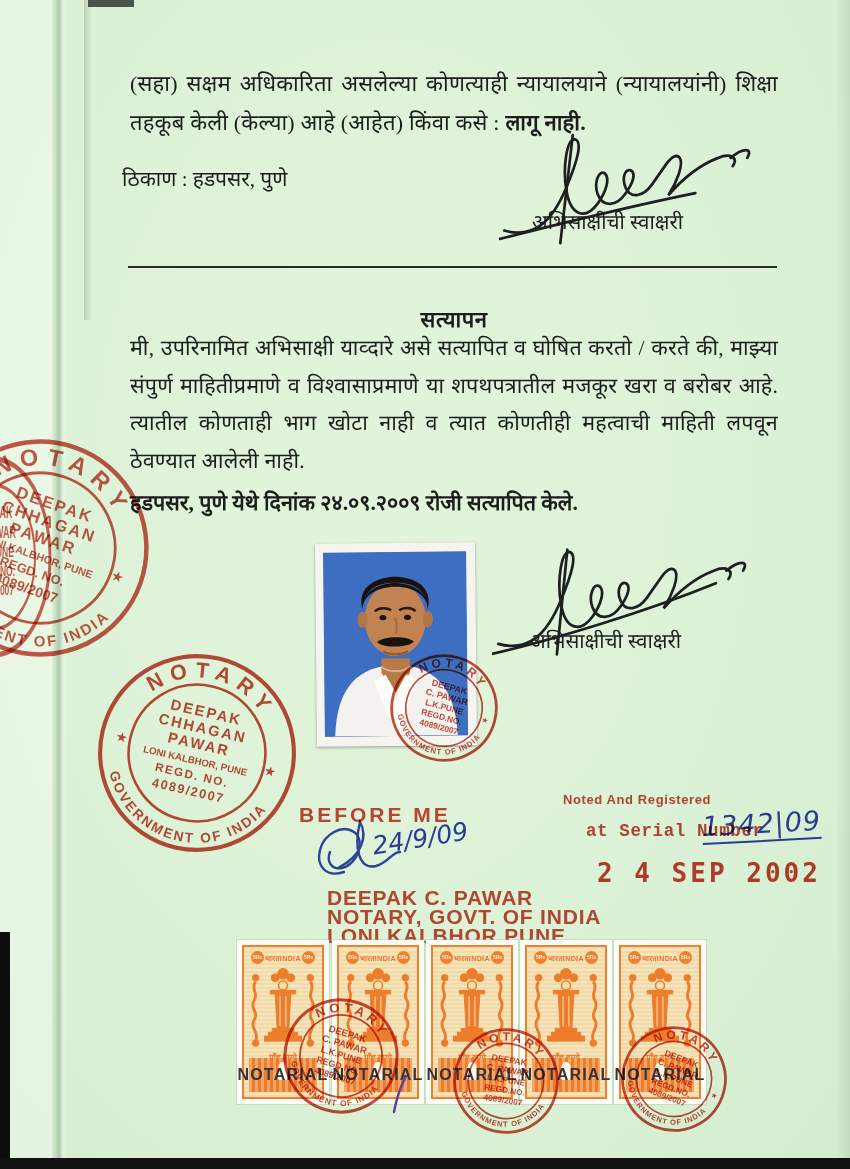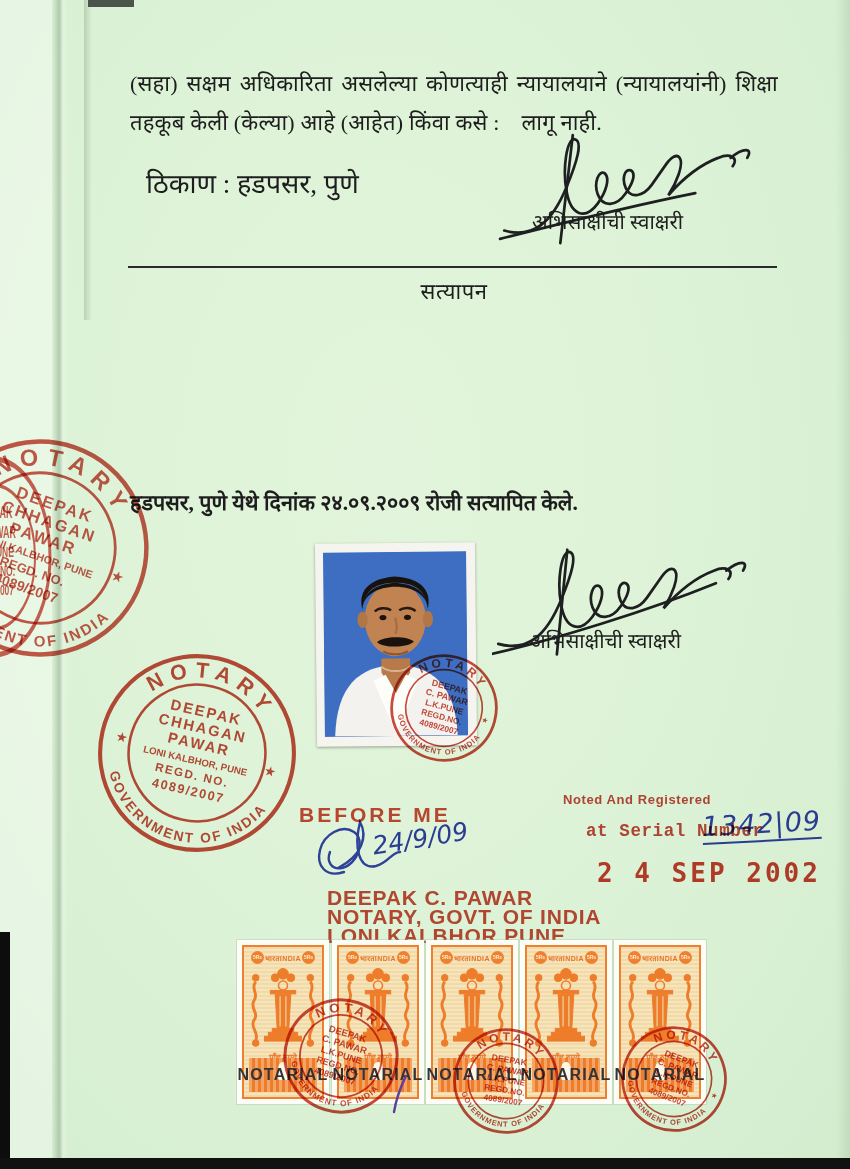--- a/index.html
+++ b/index.html
@@ -15,23 +15,23 @@
   .fold2{left:84px;top:0;width:8px;height:320px;background:linear-gradient(90deg,rgba(90,110,90,.25),rgba(90,110,90,0));}
   .black-left{left:0;top:932px;width:10px;height:237px;background:#0c0d0c;}
   .black-bottom{left:0;top:1158px;width:850px;height:11px;background:#101110;}
   .dark-notch{left:88px;top:0;width:46px;height:7px;background:#49544a;}
   .right-shade{right:0;top:0;width:14px;height:1169px;background:linear-gradient(270deg,rgba(120,150,120,.20),rgba(0,0,0,0));}
 
   
   .para{left:130px;width:648px;font-size:22px;line-height:39px;text-align:justify;letter-spacing:.2px;}
   .p-top{top:64px;}
   .p-ver{top:330px;line-height:37.5px;font-size:21.5px;}
-  .lbl-line{left:146px;font-size:27px;}
-  .heading{left:130px;width:648px;top:275px;text-align:center;font-size:22px;font-weight:400;letter-spacing:.5px;}
-  .bold{font-weight:400;margin-left:16px;}
+  .lbl-line{left:122px;font-size:21px;}
+  .heading{left:130px;width:648px;top:303px;text-align:center;font-size:22px;font-weight:700;letter-spacing:.5px;}
+  .bold{font-weight:700;}
   .divider{left:128px;top:266px;width:649px;height:2px;background:#2a2a2a;}
   .verified{left:130px;top:487px;font-size:21.5px;font-weight:700;}
   .sig-label{font-size:20.5px;}
 
   
   .red-stamp-text{color:#cf4130;font-family:"Liberation Sans","DejaVu Sans",sans-serif;font-weight:700;mix-blend-mode:multiply;}
   .before-me{left:299px;top:803px;font-size:21px;letter-spacing:3px;color:#d14a36;}
   .notary-block{left:291px;top:888px;font-size:21px;line-height:19px;letter-spacing:.8px;color:#cc4a38;margin-left:36px;}
   .noted1{left:563px;top:792px;font-size:13px;letter-spacing:.6px;color:#c9473a;}
   .noted2{left:586px;top:821px;font-size:17.5px;letter-spacing:.6px;color:#c9473a;font-family:Liberation Mono, monospace;}
@@ -90,20 +90,21 @@
     <path class="sig-ink" d="M6,96 C34,104 52,88 66,54 C76,30 82,10 74,8 C66,8 62,36 66,58 C70,82 84,86 96,70 C104,59 108,46 103,41 C97,37 92,50 96,61 C101,74 114,73 123,60 C130,50 133,41 128,38 C122,36 119,46 123,55 C128,66 140,63 148,52 L162,32 C167,25 172,22 175,26 C179,32 172,50 164,62 C178,46 196,32 212,26 C224,21 232,26 226,34"></path>
     <path class="sig-ink" d="M72,4 L60,108"></path>
     <path class="sig-ink" d="M224,26 C236,16 246,16 240,26"></path>
     <path class="sig-ink" d="M2,104 C50,92 120,74 190,60"></path>
   </svg>
   <div class="abs sig-label dev" style="left:532px;top:207px;">अभिसाक्षीची स्वाक्षरी</div>
 
   <div class="abs divider"></div>
 
   <div class="abs heading dev">सत्यापन</div>
+  <div class="abs para p-ver dev">मी, उपरिनामित अभिसाक्षी याव्दारे असे सत्यापित व घोषित करतो / करते की, माझ्या संपुर्ण माहितीप्रमाणे व विश्वासाप्रमाणे या शपथपत्रातील मजकूर खरा व बरोबर आहे. त्यातील  कोणताही भाग खोटा नाही व त्यात कोणतीही महत्वाची माहिती लपवून  ठेवण्यात आलेली नाही.</div>
   <div class="abs verified dev">हडपसर, पुणे येथे दिनांक २४.०९.२००९ रोजी सत्यापित केले.</div>
 
   <div class="abs photo">
     <div class="photo-inner">
       <svg width="100%" height="100%" viewBox="0 0 140 180" preserveAspectRatio="none">
         <rect x="0" y="0" width="140" height="180" fill="#3e6ec2"></rect>
         <path d="M10,180 C12,130 34,112 70,110 C106,112 128,130 130,180 Z" fill="#f3f2ee"></path>
         <path d="M56,118 L70,140 L84,118 L84,104 L56,104 Z" fill="#b97a4a"></path>
         <path d="M60,120 L70,138 L80,120 L92,126 L70,178 L48,126 Z" fill="#fdfdfa"></path>
         <ellipse cx="70" cy="66" rx="30" ry="36" fill="#c08351"></ellipse>

